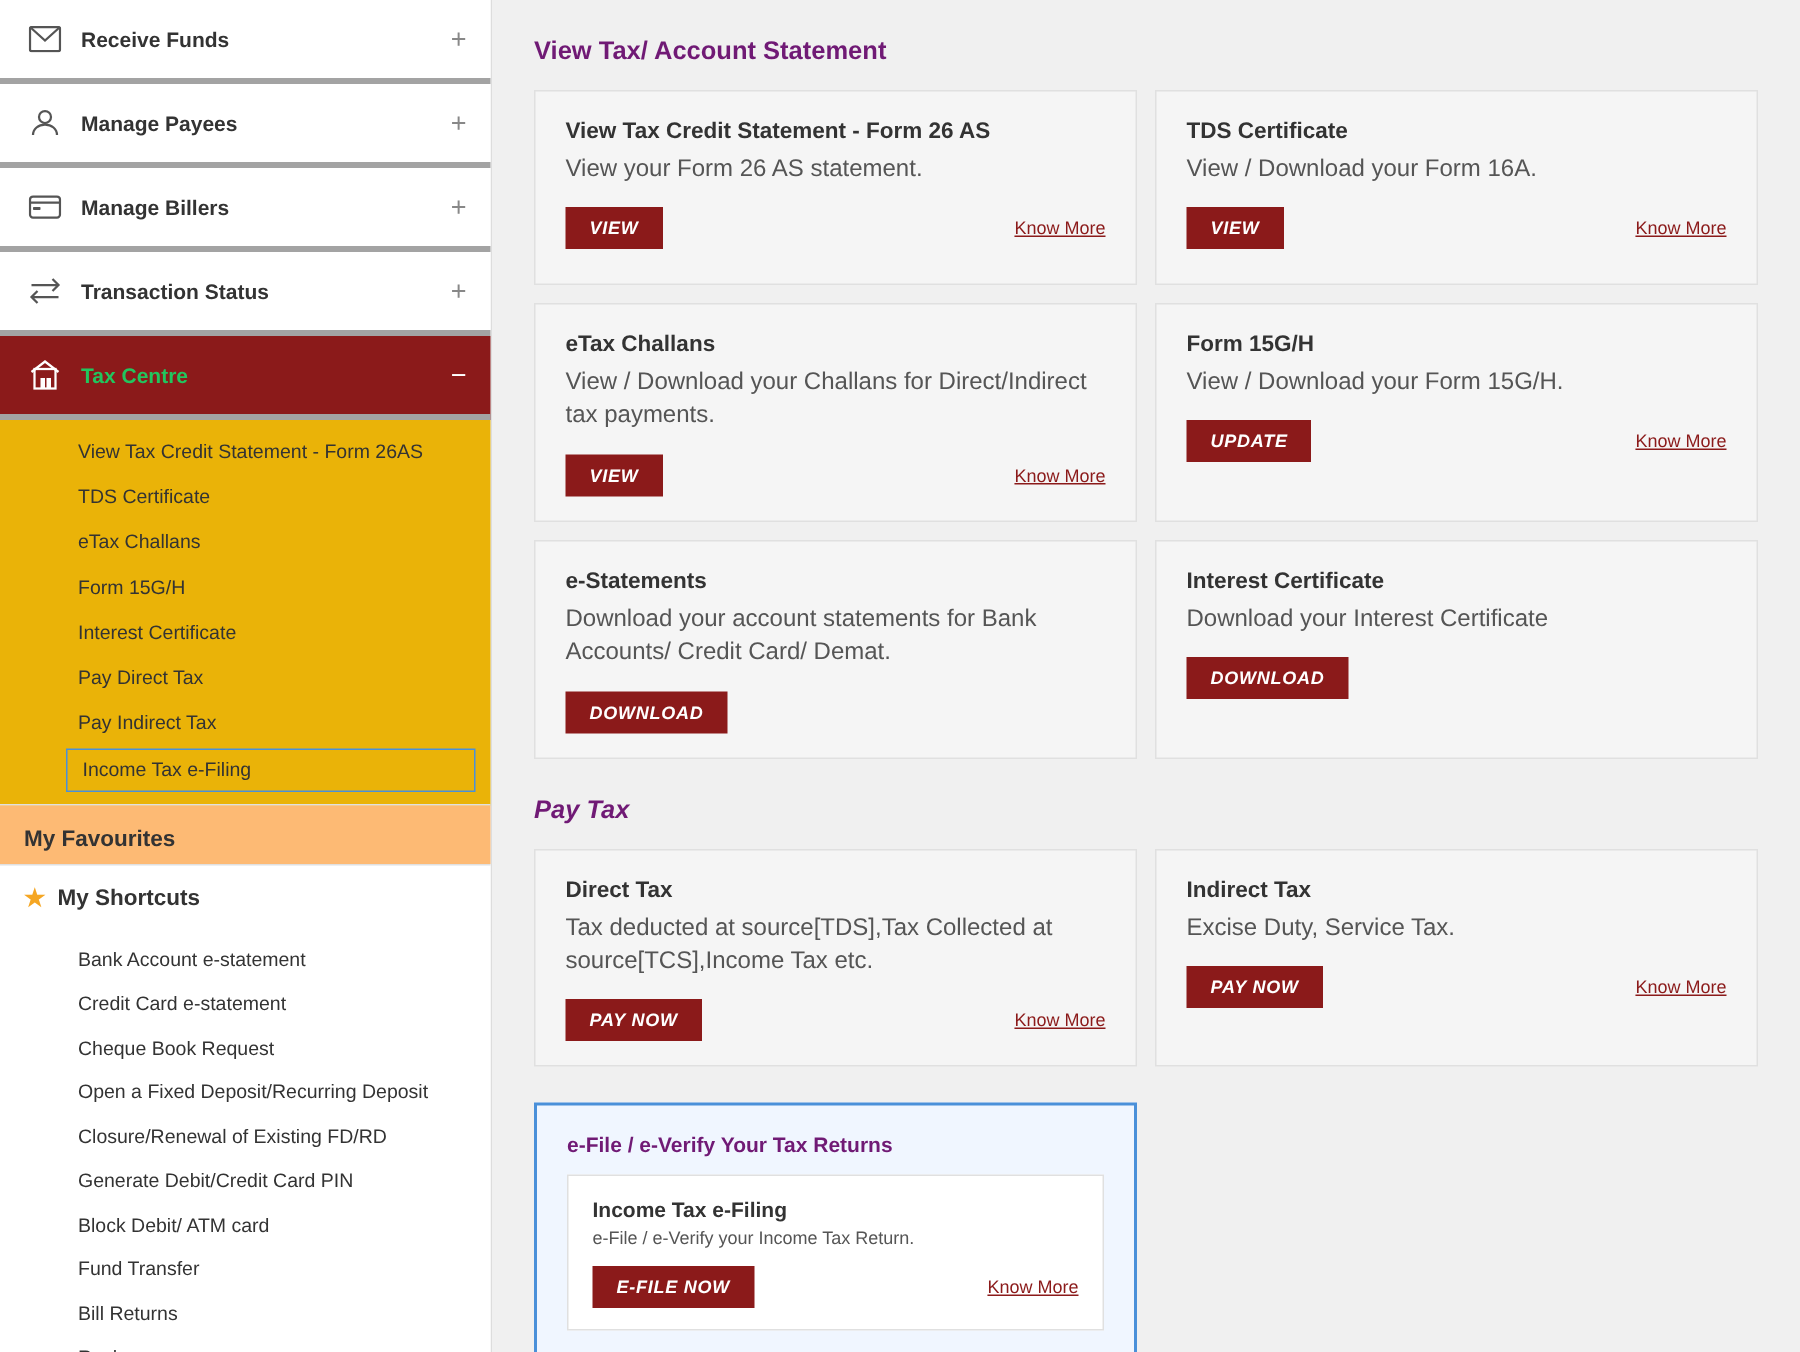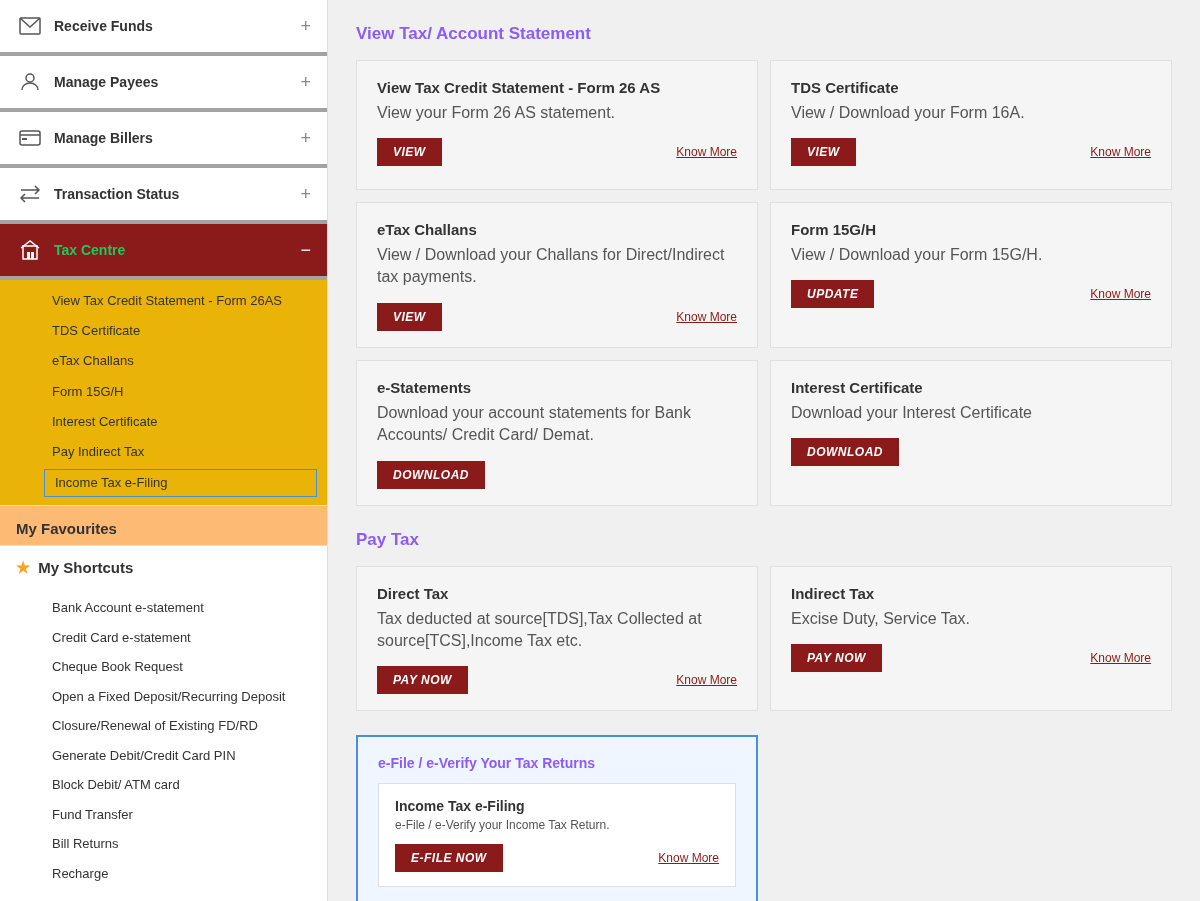--- a/index.html
+++ b/index.html
@@ -105,21 +105,21 @@
     .main-content {
       flex: 1;
       padding: 24px 28px;
       background: #f0f0f0;
       overflow-y: auto;
     }
 
     .section-title {
       font-size: 17px;
       font-weight: bold;
-      color: #8b5cf6;
+      color: #701a75;
       margin-bottom: 16px;
     }
 
     .cards-grid {
       display: grid;
       grid-template-columns: 1fr 1fr;
       gap: 12px;
       margin-bottom: 24px;
     }
 
@@ -161,21 +161,21 @@
       letter-spacing: 0.5px;
       font-style: italic;
     }
     .know-more {
       color: #8b1a1a;
       font-size: 12px;
       cursor: pointer;
       text-decoration: underline;
     }
 
-    .pay-tax-section { margin-top: 0; }
+    .pay-tax-section { margin-top: 0; font-style: italic; }
     .efile-section { margin-top: 13px; }
 
     .inner-card {
       background: #fff;
       border: 1px solid #e0e0e0;
       padding: 14px 16px 14px;
       margin-top: 10px;
     }
     .inner-card-title {
       font-size: 14px;
@@ -261,20 +261,21 @@
     </div>
     <span class="minus">−</span>
   </div>
 
   <div class="submenu">
     <div class="submenu-item">View Tax Credit Statement - Form 26AS</div>
     <div class="submenu-item">TDS Certificate</div>
     <div class="submenu-item">eTax Challans</div>
     <div class="submenu-item">Form 15G/H</div>
     <div class="submenu-item">Interest Certificate</div>
+    <div class="submenu-item">Pay Direct Tax</div>
     <div class="submenu-item">Pay Indirect Tax</div>
     <div class="submenu-item selected">Income Tax e-Filing</div>
   </div>
 
   <div class="section-header">My Favourites</div>
 
   <div class="my-shortcuts-header">
     <span class="star-icon">★</span>
     <span>My Shortcuts</span>
   </div>

